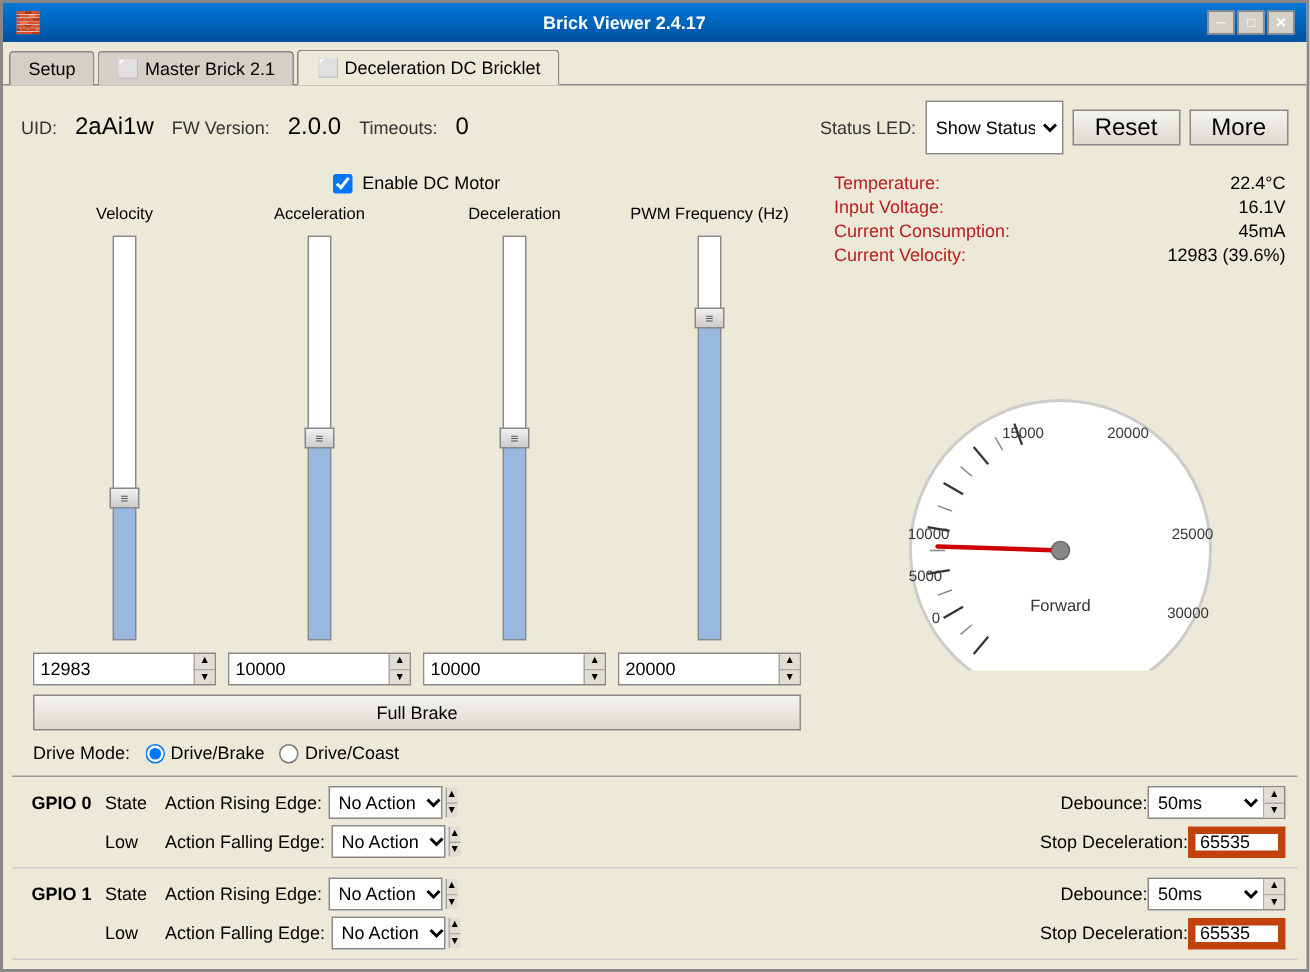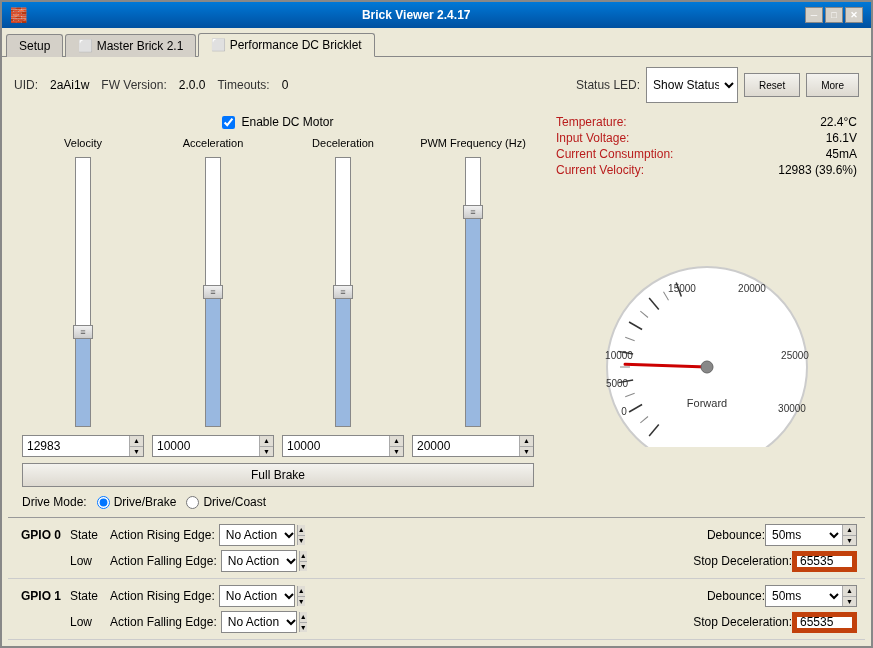--- a/index.html
+++ b/index.html
@@ -85,30 +85,30 @@
     }
     .top-bar {
       display: flex;
       align-items: center;
       gap: 12px;
       padding: 4px 6px;
       background: #ece9d8;
       flex-shrink: 0;
     }
     .top-bar-label { font-size: 12px; color: #333; }
-    .top-bar-value { font-size: 12px; font-weight: normal; }
+    .top-bar-value { font-size: 16px; font-weight: normal; }
     .status-led-section {
       display: flex;
       align-items: center;
       gap: 6px;
       margin-left: auto;
     }
     button.top-btn {
       padding: 3px 14px;
-      font-size: 10px;
+      font-size: 16px;
       border: 1px solid #888;
       background: linear-gradient(to bottom, #f4f3ef, #ddd9d0);
       cursor: pointer;
       height: 24px;
     }
     .main-body {
       display: flex;
       flex: 1;
       gap: 0;
       overflow: hidden;
@@ -343,21 +343,21 @@
       <div class="win-btn">✕</div>
     </div>
   </div>
 
   <div class="tab-bar">
     <div class="tab">Setup</div>
     <div class="tab">
       <span>⬜ </span><span>Master Brick 2.1</span>
     </div>
     <div class="tab active">
-      <span>⬜ </span><span>Performance DC Bricklet</span>
+      <span>⬜ </span><span>Deceleration DC Bricklet</span>
     </div>
   </div>
 
   <div class="content-area">
 
     <div class="top-bar">
       <span class="top-bar-label">UID:</span>
       <span class="top-bar-value">2aAi1w</span>
       <span class="top-bar-label">FW Version:</span>
       <span class="top-bar-value">2.0.0</span>

